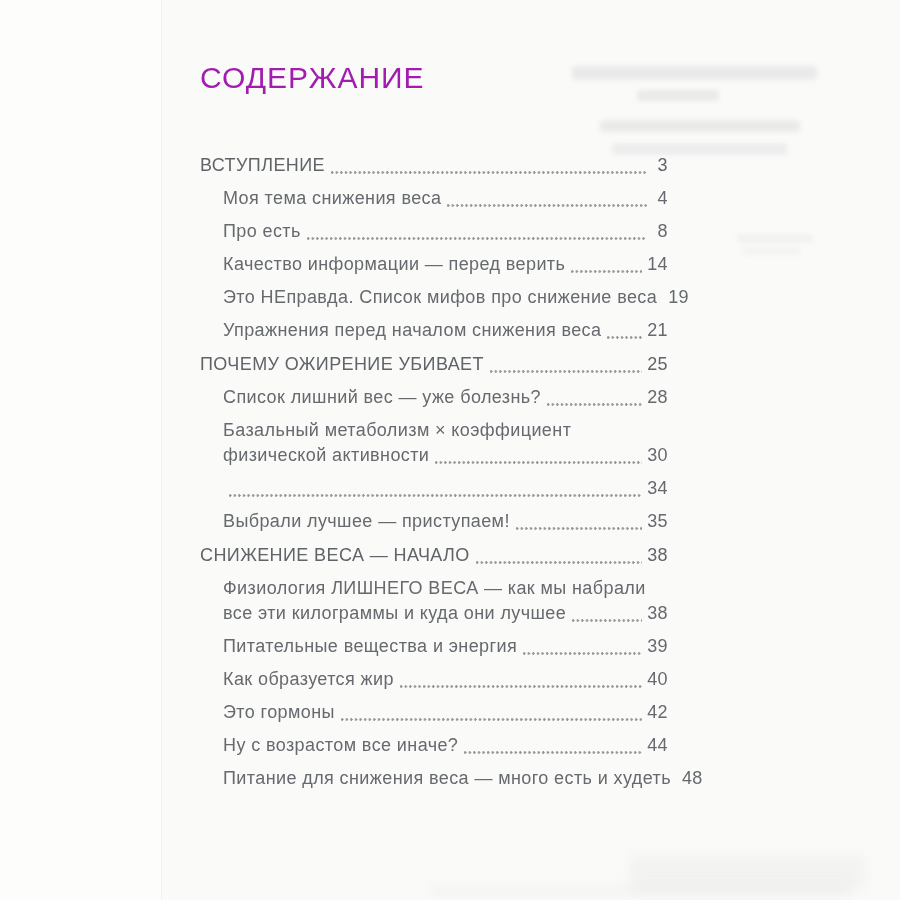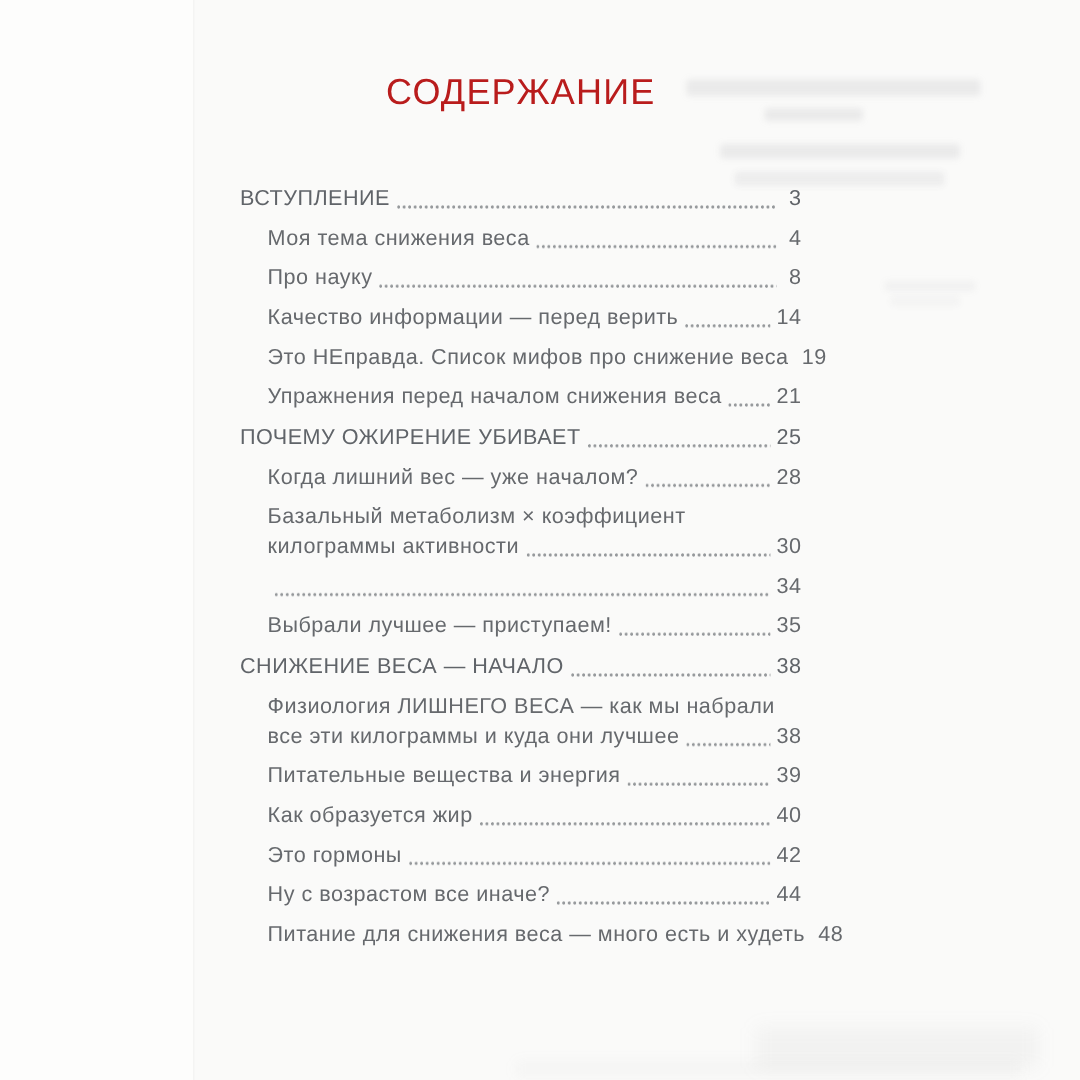--- a/index.html
+++ b/index.html
@@ -42,22 +42,21 @@
     left: 200px; top: 0;
     width: 468px;
     padding-top: 59px;
   }
   .page-title {
     margin: 0 0 56px 0;
     font-size: 30px;
     line-height: 38px;
     font-weight: 400;
     letter-spacing: 1px;
-    color: #b91c1c;
-    text-align: center;
+    color: #a21caf;
   }
   .toc { font-size: 18px; line-height: 25px; letter-spacing: 0.4px; color: #66696d; }
   .entry { margin-bottom: 8px; }
   .entry.level-0 { margin-top: 9px; color: #606469; }
   .toc > .entry:first-child { margin-top: 0; }
   .row { display: flex; align-items: baseline; }
   .entry.level-1 .row { padding-left: 23px; }
   .label { white-space: nowrap; text-align: center; }
   .leader {
     flex: 1 1 auto;
@@ -97,21 +96,21 @@
         </div>
         <div class="entry level-1">
           <div class="row">
             <span class="label">Моя тема снижения веса</span>
             <span class="leader"></span>
             <span class="pagenum">4</span>
           </div>
         </div>
         <div class="entry level-1">
           <div class="row">
-            <span class="label">Про науку</span>
+            <span class="label">Про есть</span>
             <span class="leader"></span>
             <span class="pagenum">8</span>
           </div>
         </div>
         <div class="entry level-1">
           <div class="row">
             <span class="label">Качество информации — перед верить</span>
             <span class="leader"></span>
             <span class="pagenum">14</span>
           </div>
@@ -132,31 +131,31 @@
         </div>
         <div class="entry level-0">
           <div class="row">
             <span class="label">ПОЧЕМУ ОЖИРЕНИЕ УБИВАЕТ</span>
             <span class="leader"></span>
             <span class="pagenum">25</span>
           </div>
         </div>
         <div class="entry level-1">
           <div class="row">
-            <span class="label">Когда лишний вес — уже началом?</span>
+            <span class="label">Список лишний вес — уже болезнь?</span>
             <span class="leader"></span>
             <span class="pagenum">28</span>
           </div>
         </div>
         <div class="entry level-1">
           <div class="row">
             <span class="label">Базальный метаболизм × коэффициент</span>
           </div>
           <div class="row">
-            <span class="label">килограммы активности</span>
+            <span class="label">физической активности</span>
             <span class="leader"></span>
             <span class="pagenum">30</span>
           </div>
         </div>
         <div class="entry level-1">
           <div class="row">
             <span class="leader"></span>
             <span class="pagenum">34</span>
           </div>
         </div>

